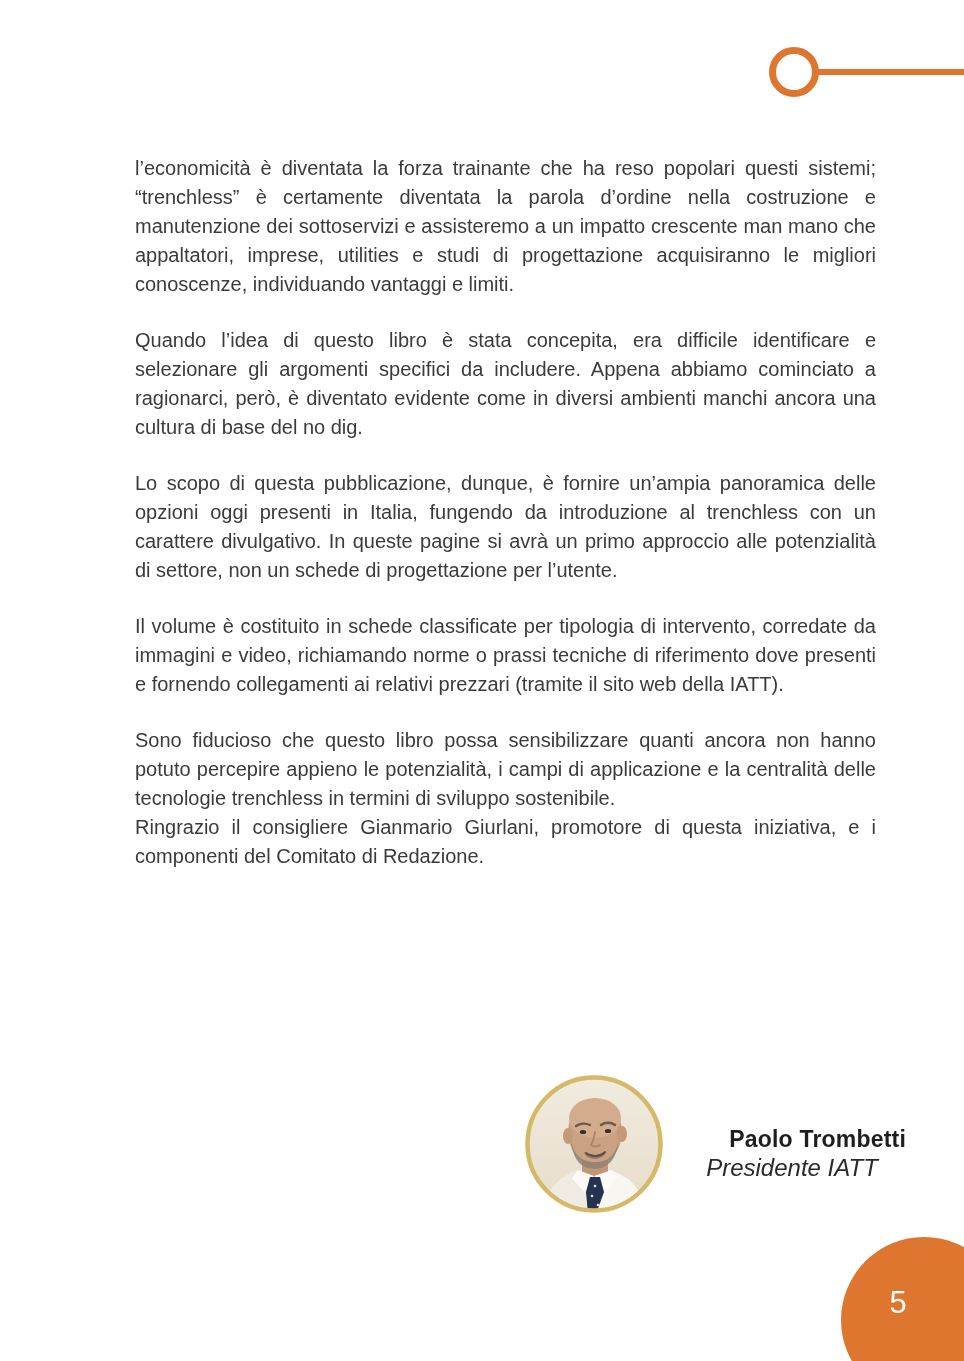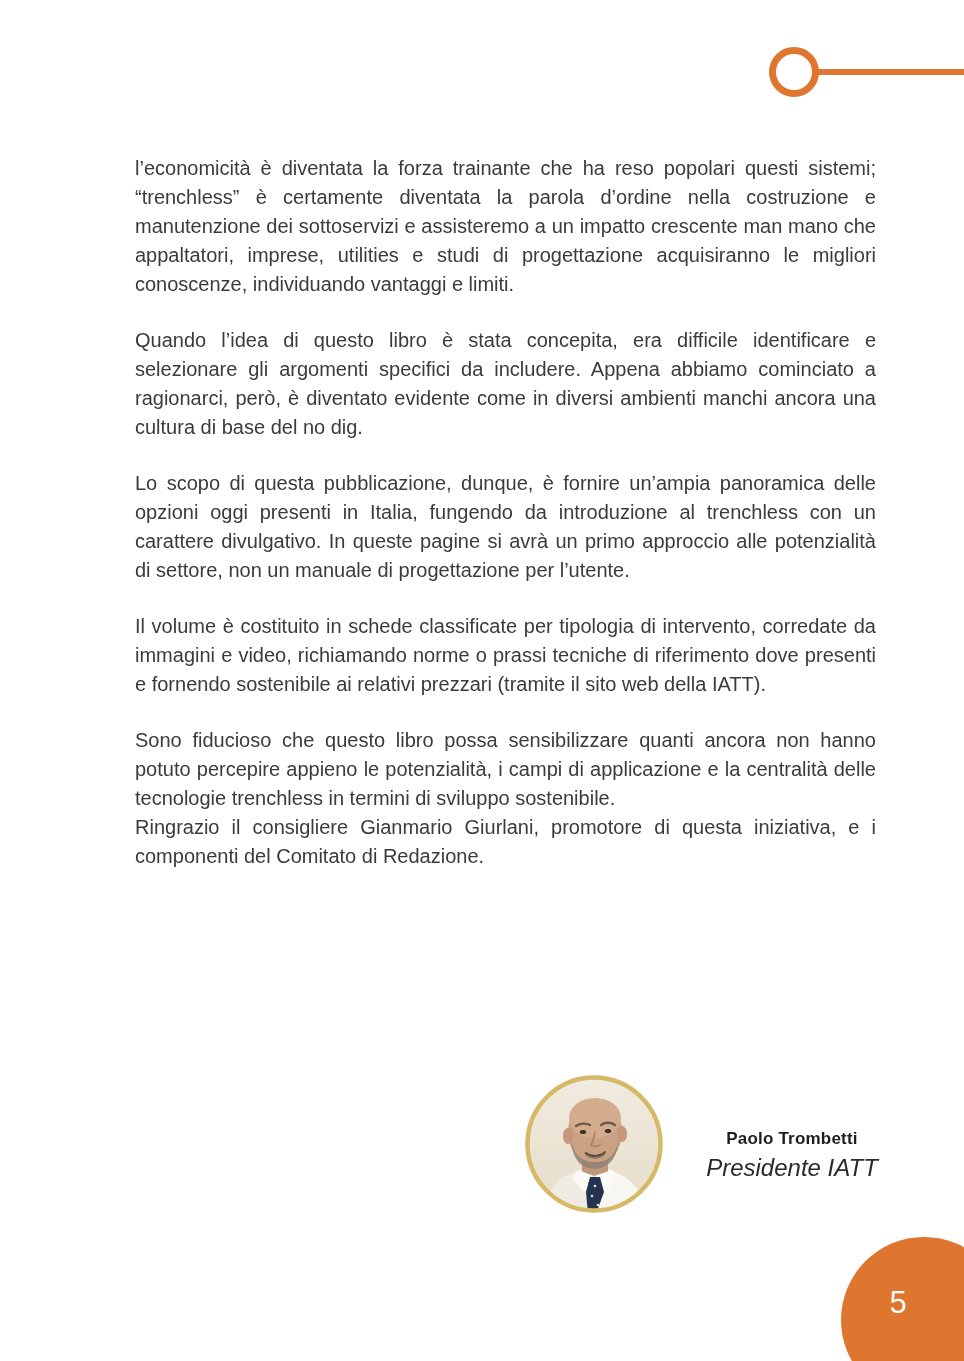--- a/index.html
+++ b/index.html
@@ -38,21 +38,21 @@
 
   
   .portrait {
     position: absolute; left: 524px; top: 1074px;
     width: 140px; height: 140px;
   }
   .sig-text {
     position: absolute; left: 678px; top: 1124px; width: 228px;
     text-align: center; color: #1e1e1e;
   }
-  .sig-name { font-size: 17px; font-weight: bold; line-height: 30px; letter-spacing: 0.2px; }
+  .sig-name { font-size: 23px; font-weight: bold; line-height: 30px; letter-spacing: 0.2px; text-align: right; }
   .sig-role { font-size: 24px; font-style: italic; line-height: 28px; color: #2a2a2a; }
 
   
   .page-circle {
     position: absolute; left: 841px; top: 1237px;
     width: 166px; height: 166px;
     background: #DF7630; border-radius: 50%;
   }
   .page-num {
     position: absolute; left: 41px; top: 48px;
@@ -66,22 +66,22 @@
 <div class="page">
 
   <div>
     <div class="deco-ring"></div>
     <div class="deco-line"></div>
   </div>
 
   <div class="text-block">
     <p>l’economicità è diventata la forza trainante che ha reso popolari questi sistemi; “trenchless” è certamente diventata la parola d’ordine nella costruzione e manutenzione dei sottoservizi e assisteremo a un impatto crescente man mano che appaltatori, imprese, utilities e studi di progettazione acquisiranno le migliori conoscenze, individuando vantaggi e limiti.</p>
     <p>Quando l’idea di questo libro è stata concepita, era difficile identificare e selezionare gli argomenti specifici da includere. Appena abbiamo cominciato a ragionarci, però, è diventato evidente come in diversi ambienti manchi ancora una cultura di base del no dig.</p>
-    <p>Lo scopo di questa pubblicazione, dunque, è fornire un’ampia panoramica delle opzioni oggi presenti in Italia, fungendo da introduzione al trenchless con un carattere divulgativo. In queste pagine si avrà un primo approccio alle potenzialità di settore, non un manuale di progettazione per l’utente.</p>
-    <p>Il volume è costituito in schede classificate per tipologia di intervento, corredate da immagini e video, richiamando norme o prassi tecniche di riferimento dove presenti e fornendo sostenibile ai relativi prezzari (tramite il sito web della IATT).</p>
+    <p>Lo scopo di questa pubblicazione, dunque, è fornire un’ampia panoramica delle opzioni oggi presenti in Italia, fungendo da introduzione al trenchless con un carattere divulgativo. In queste pagine si avrà un primo approccio alle potenzialità di settore, non un schede di progettazione per l’utente.</p>
+    <p>Il volume è costituito in schede classificate per tipologia di intervento, corredate da immagini e video, richiamando norme o prassi tecniche di riferimento dove presenti e fornendo collegamenti ai relativi prezzari (tramite il sito web della IATT).</p>
     <p>Sono fiducioso che questo libro possa sensibilizzare quanti ancora non hanno potuto percepire appieno le potenzialità, i campi di applicazione e la centralità delle tecnologie trenchless in termini di sviluppo sostenibile.
 Ringrazio il consigliere Gianmario Giurlani, promotore di questa iniziativa, e i componenti del Comitato di Redazione.</p>
   </div>
 
   <div class="portrait">
     <svg width="140" height="140" viewBox="0 0 140 140">
       <defs>
         <clipPath id="photoClip">
             <circle cx="70" cy="70" r="65"></circle>
           </clipPath>

